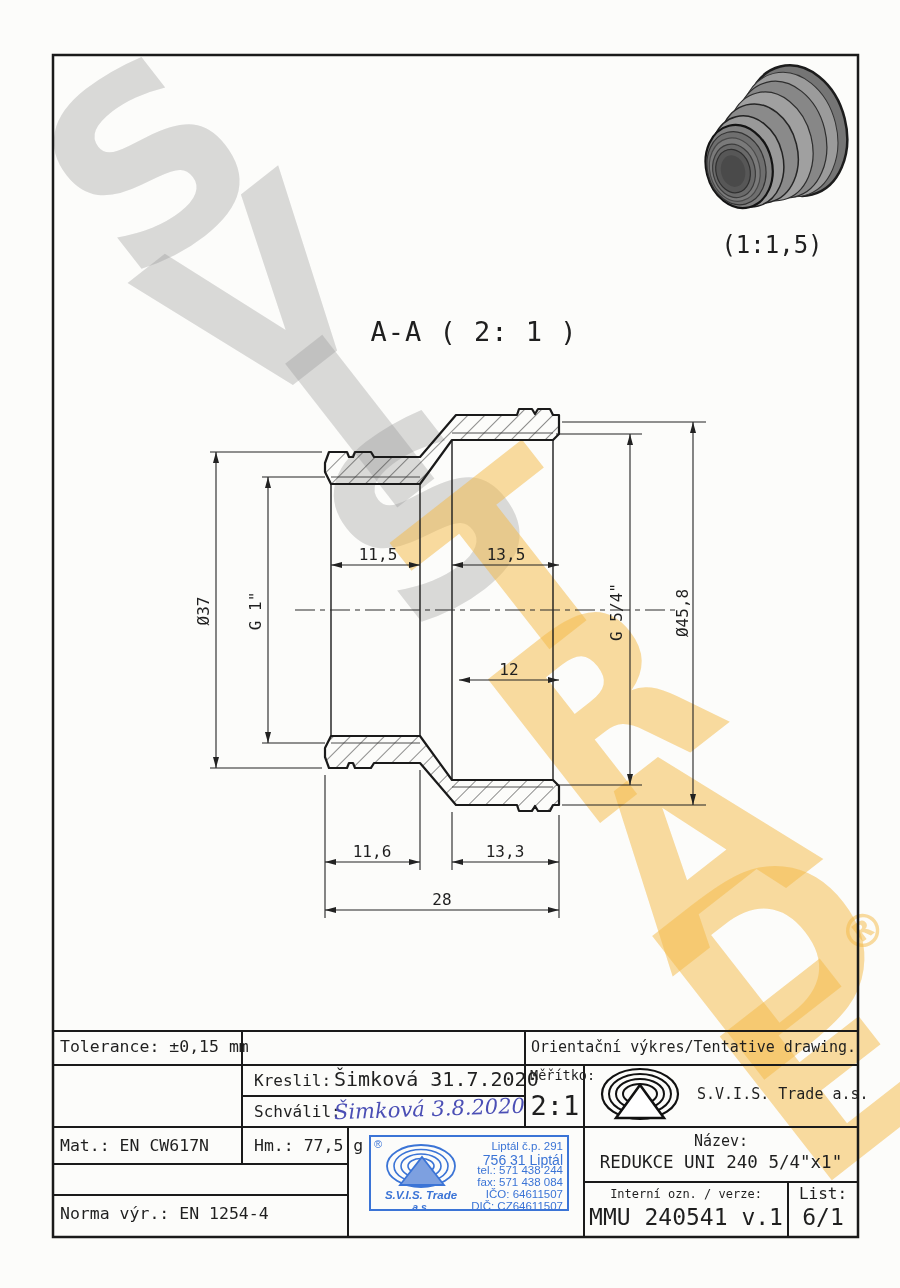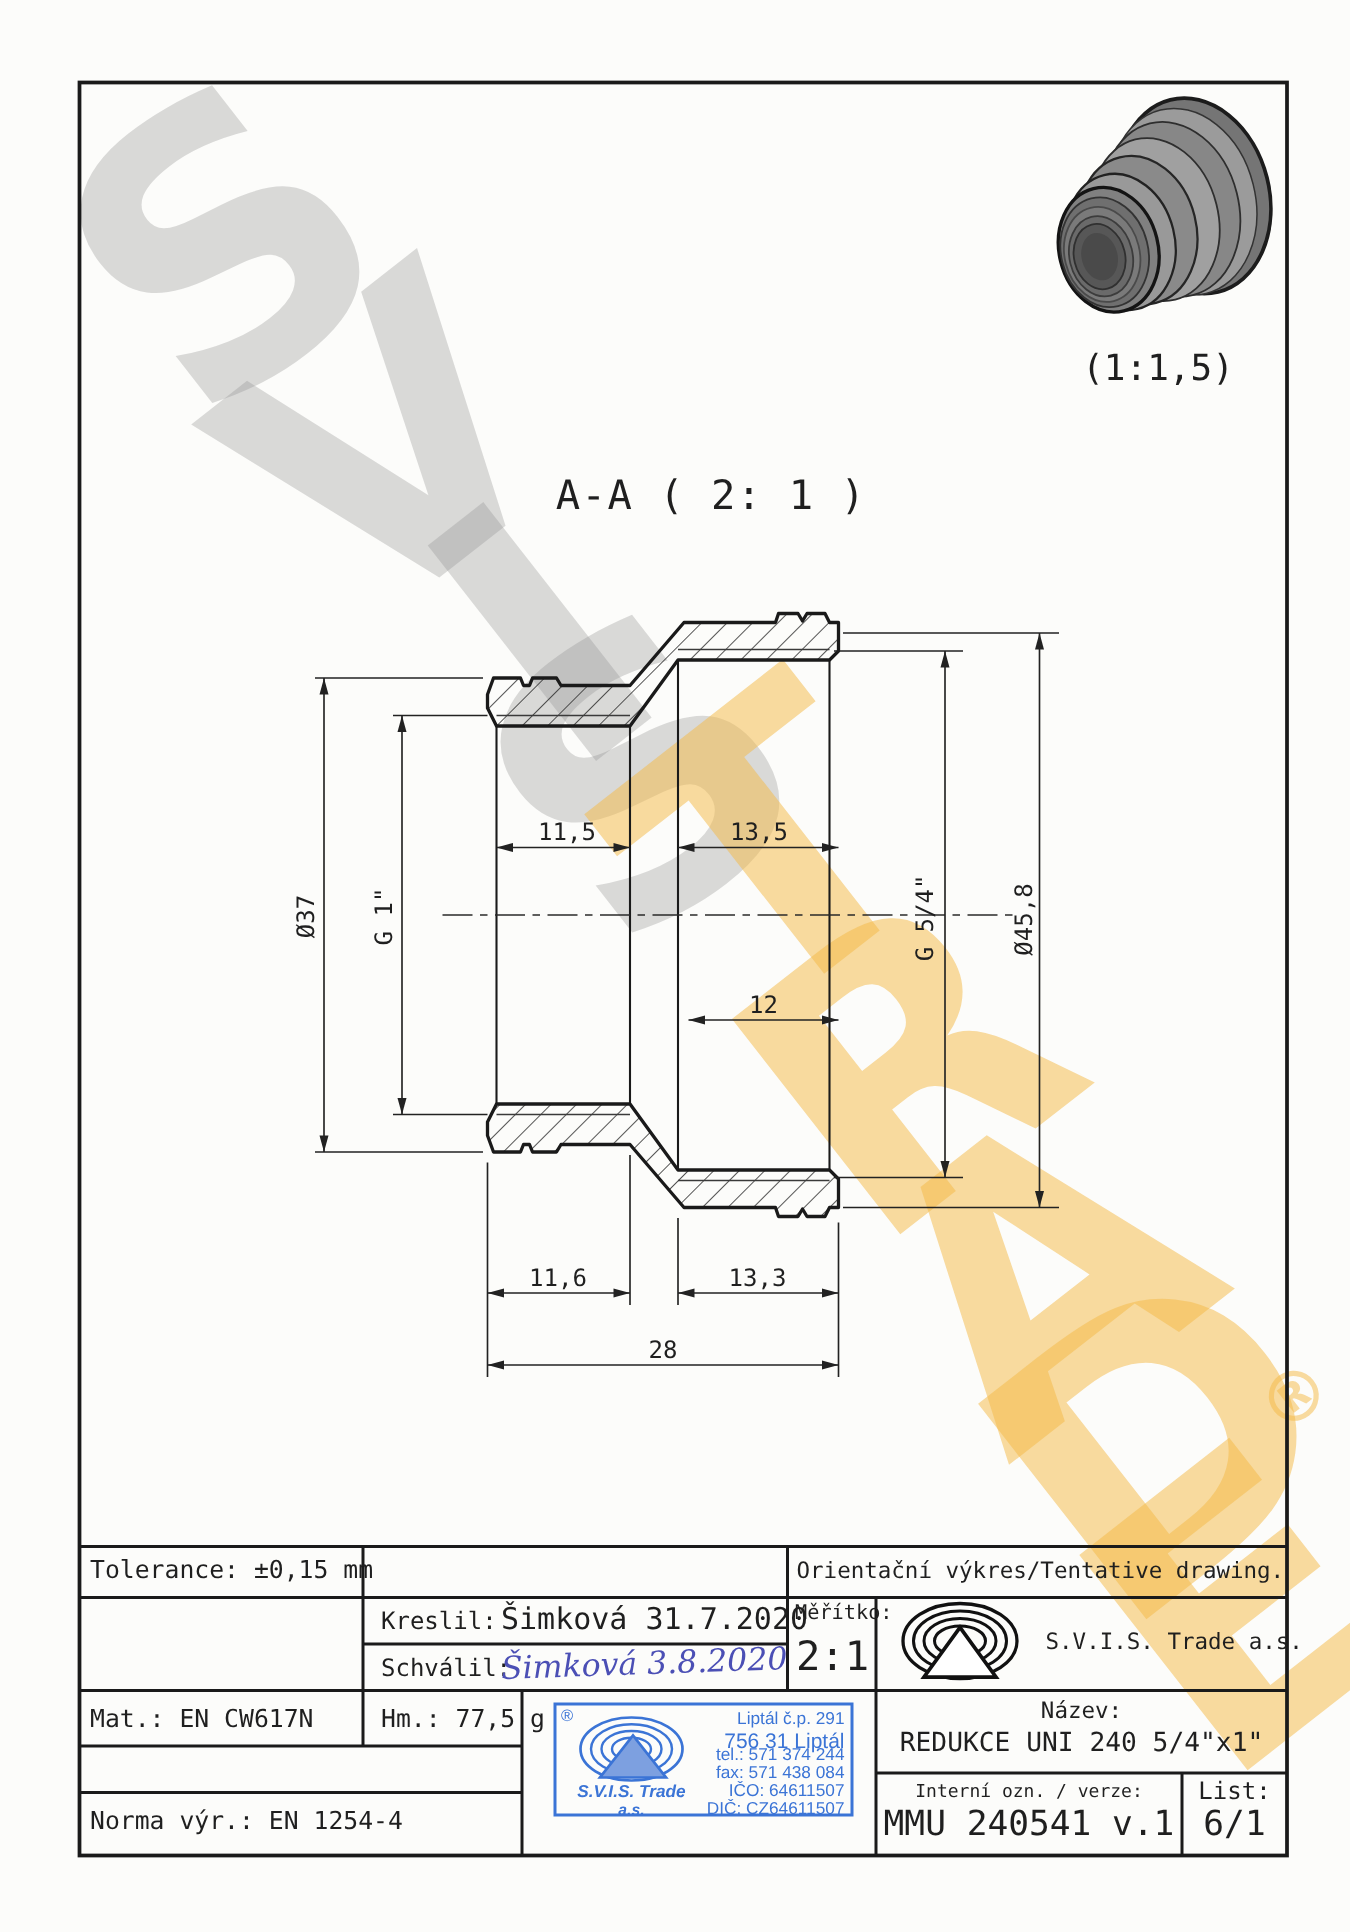--- a/index.html
+++ b/index.html
@@ -190,20 +190,20 @@
   <div class="t c" style="left:721px;top:1141px;font-size:15px;">Název:</div>
   <div class="t c" style="left:721px;top:1163px;font-size:17.5px;">REDUKCE UNI 240 5/4"x1"</div>
   <div class="t c" style="left:686px;top:1194px;font-size:12px;">Interní ozn. / verze:</div>
   <div class="t c" style="left:686px;top:1217px;font-size:23px;">MMU 240541 v.1</div>
   <div class="t c" style="left:823px;top:1194px;font-size:16px;">List:</div>
   <div class="t c" style="left:823px;top:1217px;font-size:23px;">6/1</div>
 
   <div class="stamp-t" style="left:374px;top:1139px;font-size:11px;">®</div>
   <div class="stamp-t" style="right:337px;top:1141px;font-size:11.5px;text-align:left;">Liptál č.p. 291</div>
   <div class="stamp-t" style="right:337px;top:1153px;font-size:14px;text-align:right;">756 31 Liptál</div>
-  <div class="stamp-t" style="right:337px;top:1165px;font-size:11.5px;text-align:right;">tel.: 571 374 244</div>
+  <div class="stamp-t" style="right:337px;top:1165px;font-size:11.5px;text-align:right;">tel.: 571 438 244</div>
   <div class="stamp-t" style="right:337px;top:1177px;font-size:11.5px;text-align:right;">fax: 571 438 084</div>
   <div class="stamp-t" style="right:337px;top:1189px;font-size:11.5px;text-align:right;">IČO: 64611507</div>
   <div class="stamp-t" style="right:337px;top:1201px;font-size:11.5px;text-align:left;">DIČ: CZ64611507</div>
   <div class="stamp-t" style="left:421px;top:1190px;font-size:11.5px;font-weight:700;font-style:italic;transform:translateX(-50%);">S.V.I.S. Trade</div>
   <div class="stamp-t" style="left:421px;top:1202px;font-size:10.5px;font-weight:700;font-style:italic;transform:translateX(-50%);">a.s.</div>
 
 </div>
 
 </body></html>

